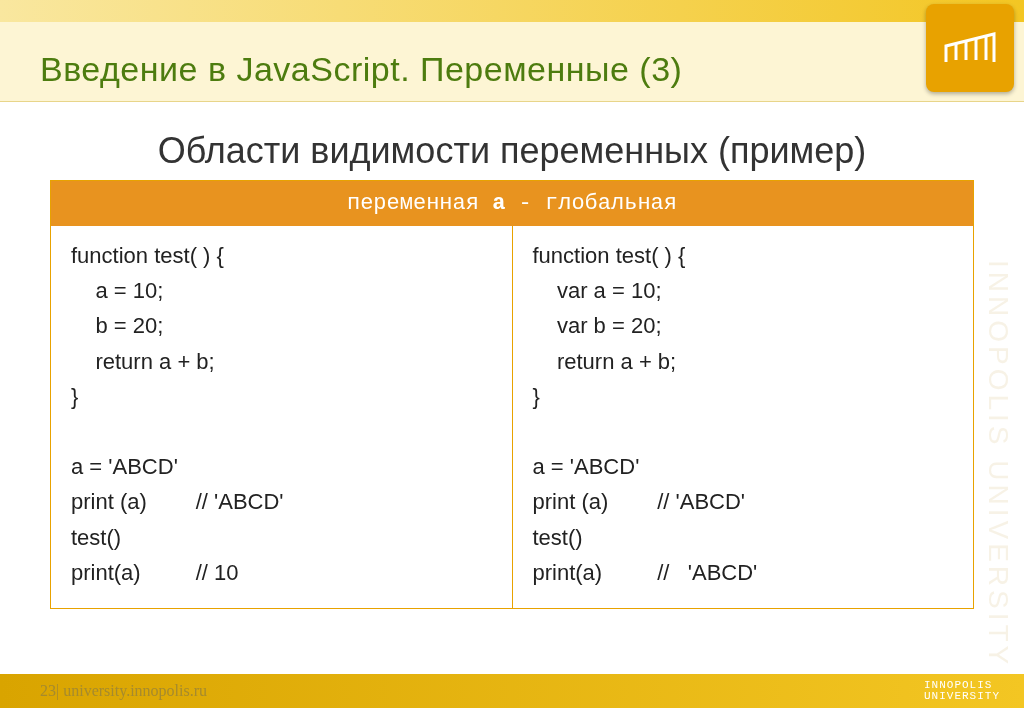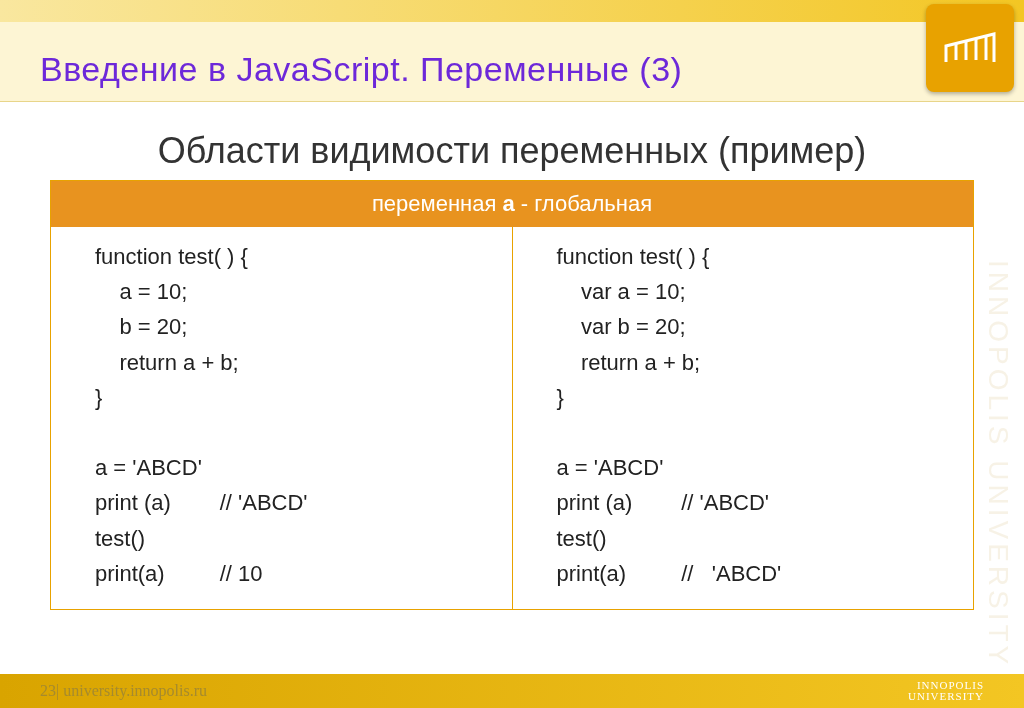--- a/index.html
+++ b/index.html
@@ -23,21 +23,21 @@
     height: 80px;
     background: #fdf5d4;
     border-bottom: 1px solid #e8d58a;
   }
   .title {
     position: absolute;
     left: 40px;
     top: 50px;
     font-size: 34px;
     font-weight: 400;
-    color: #6d28d9;
+    color: #4d7c0f;
     font-family: "Trebuchet MS", Arial, sans-serif;
     letter-spacing: 0.5px;
   }
   .logo-box {
     position: absolute;
     top: 4px; right: 10px;
     width: 88px; height: 88px;
     background: #e8a200;
     border-radius: 8px;
     box-shadow: 0 2px 4px rgba(0,0,0,0.3);
@@ -65,66 +65,65 @@
     display: flex;
   }
   .table-header > div {
     flex: 1;
     background: #e8931f;
     color: #fff;
     font-size: 22px;
     text-align: center;
     padding: 10px 8px;
     border-right: 1px solid #fff;
-    font-family: Liberation Sans, sans-serif;
+    font-family: Liberation Mono, monospace;
   }
   .table-header > div:last-child { border-right: none; }
   .table-header b { font-weight: bold; }
   .table-body {
     display: flex;
   }
   .table-body > div {
     flex: 1;
     padding: 12px 20px 18px 20px;
     border-right: 1px solid #e8a200;
     background: #fff;
   }
   .table-body > div:last-child { border-right: none; }
   .code {
     font-family: "Trebuchet MS", "Arial Narrow", sans-serif;
     font-size: 22px;
     line-height: 1.6;
     color: #222;
     white-space: pre;
     font-stretch: condensed;
-    margin-left: 24px;
   }
   .bottom-bar {
     position: absolute;
     bottom: 0; left: 0; right: 0;
     height: 34px;
     background: linear-gradient(to right, #d9a400 0%, #f3c623 100%);
   }
   .footer-text {
     position: absolute;
     bottom: 8px;
     left: 40px;
     font-size: 16px;
     color: #a58a2e;
     font-family: Liberation Serif, serif;
   }
   .footer-logo {
     position: absolute;
     bottom: 6px;
-    right: 40px;
+    right: 24px;
     font-size: 11px;
     color: #fff;
-    font-family: Liberation Serif, serif;
+    font-family: Liberation Mono, monospace;
     letter-spacing: 1px;
-    text-align: right;
+    text-align: left;
     line-height: 1;
   }
   .watermark {
     position: absolute;
     right: 10px;
     top: 260px;
     writing-mode: vertical-rl;
     font-size: 28px;
     color: rgba(200,170,90,0.15);
     font-family: Arial, sans-serif;

